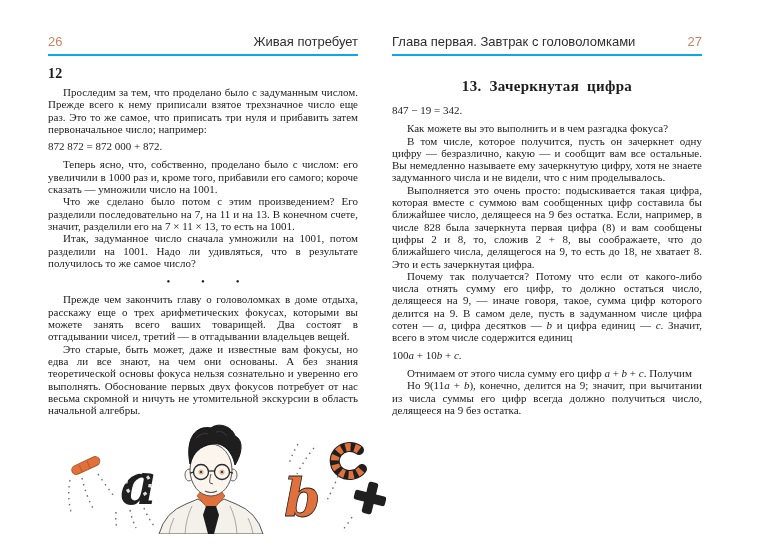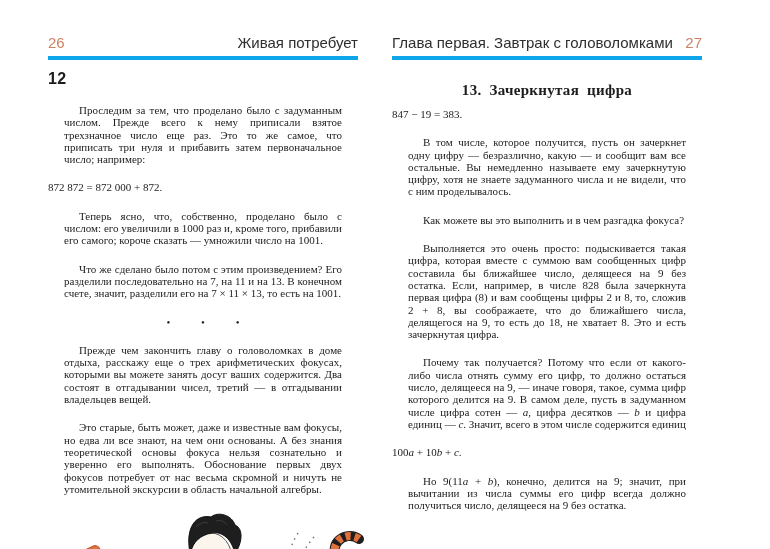--- a/index.html
+++ b/index.html
@@ -8,32 +8,32 @@
     font-family:"Liberation Serif", serif; color:#1c1c1c;
     -webkit-font-smoothing:antialiased;
   }
   .spread { position:relative; width:770px; height:549px; background:#ffffff; overflow:hidden; }
   .page { position:absolute; top:34px; width:310px; }
   .page-left  { left:48px; }
   .page-right { left:392px; }
 
   .pagehead {
     display:flex; justify-content:space-between; align-items:baseline;
-    font-family:"Liberation Sans", sans-serif; font-size:15px; color:#2e2e2e;
-    border-bottom:4px solid #0ea5e9; padding-bottom:5px;
+    font-family:"Liberation Sans", sans-serif; font-size:13px; color:#2e2e2e;
+    border-bottom:2px solid #0ea5e9; padding-bottom:5px;
   }
   .pagenum { color:#cd8262; }
 
   .body-text p {
-    margin:16px; font-size:11px; line-height:12.3px;
+    margin:0; font-size:11px; line-height:12.3px;
     text-align:justify; text-indent:15px;
   }
   .section-label {
-    font-family:Liberation Sans, sans-serif; font-weight:bold;
-    font-size:16px; margin:10px 0 4px 0; letter-spacing:0.3px;
+    font-family:Liberation Serif, serif; font-weight:bold;
+    font-size:14px; margin:10px 0 4px 0; letter-spacing:0.3px;
   }
   .formula { text-align:center; text-indent:0 !important; margin:5px 0 6px 0 !important; }
   .formula i { font-style:italic; }
   .body-text i { font-style:italic; }
   .separator { text-align:center !important; text-indent:14px !important; letter-spacing:14px; font-size:9px; margin:6px 0 !important; }
   .chapter-title {
     font-weight:bold; font-size:15px; text-align:center;
     margin:22px 0 9px 0; word-spacing:4px; letter-spacing:0.3px;
   }
   .illustration { margin-top:6px; margin-left:-2px; display:block; }
@@ -48,22 +48,23 @@
       <span class="pagenum">26</span>
       <span>Живая потребует</span>
     </div>
 
     <div class="body-text">
       <div class="section-label">12</div>
       <p>Проследим за тем, что проделано было с задуманным числом. Прежде всего к нему приписали взятое трехзначное число еще раз. Это то же самое, что приписать три нуля и прибавить затем первоначальное число; например:</p>
       <p class="formula">872 872 = 872 000 + 872.</p>
       <p>Теперь ясно, что, собственно, проделано было с числом: его увеличили в 1000 раз и, кроме того, прибавили его самого; короче сказать — умножили число на 1001.</p>
       <p>Что же сделано было потом с этим произведением? Его разделили последовательно на 7, на 11 и на 13. В конечном счете, значит, разделили его на 7 × 11 × 13, то есть на 1001.</p>
+      <p>Итак, задуманное число сначала умножили на 1001, потом разделили на 1001. Надо ли удивляться, что в результате получилось то же самое число?</p>
       <p class="separator">• • •</p>
-      <p>Прежде чем закончить главу о головоломках в доме отдыха, расскажу еще о трех арифметических фокусах, которыми вы можете занять досуг ваших содержится. Два состоят в отгадывании чисел, третий — в отгадывании владельцев вещей.</p>
+      <p>Прежде чем закончить главу о головоломках в доме отдыха, расскажу еще о трех арифметических фокусах, которыми вы можете занять всего ваших товарищей. Два состоят в отгадывании чисел, третий — в отгадывании владельцев вещей.</p>
       <p>Это старые, быть может, даже и известные вам фокусы, но едва ли все знают, на чем они основаны. А без знания теоретической основы фокуса нельзя сознательно и уверенно его выполнять. Обоснование первых двух фокусов потребует от нас весьма скромной и ничуть не утомительной экскурсии в область начальной алгебры.</p>
     </div>
 
     <svg class="illustration" width="340" height="112" viewBox="0 0 340 112" xmlns="http://www.w3.org/2000/svg">
 
       <g transform="translate(40,44) rotate(-25)">
         <rect x="-15" y="-5" width="30" height="9" rx="4.5" fill="#e0713d" stroke="#b85527" stroke-width="1"></rect>
         <line x1="-6" y1="-4" x2="-6" y2="4" stroke="#b85527" stroke-width="1"></line>
         <line x1="3" y1="-4" x2="3" y2="4" stroke="#b85527" stroke-width="1"></line>
       </g>
@@ -130,23 +131,24 @@
   </div>
 
   <div class="page page-right">
     <div class="pagehead">
       <span>Глава первая. Завтрак с головоломками</span>
       <span class="pagenum">27</span>
     </div>
 
     <div class="body-text">
       <div class="chapter-title">13. Зачеркнутая цифра</div>
-      <p class="formula">847 − 19 = 383.</p>
+      <p class="formula">847 − 19 = 342.</p>
+      <p>Как можете вы это выполнить и в чем разгадка фокуса?</p>
       <p>В том числе, которое получится, пусть он зачеркнет одну цифру — безразлично, какую — и сообщит вам все остальные. Вы немедленно называете ему зачеркнутую цифру, хотя не знаете задуманного числа и не видели, что с ним проделывалось.</p>
-      <p>Как можете вы это выполнить и в чем разгадка фокуса?</p>
       <p>Выполняется это очень просто: подыскивается такая цифра, которая вместе с суммою вам сообщенных цифр составила бы ближайшее число, делящееся на 9 без остатка. Если, например, в числе 828 была зачеркнута первая цифра (8) и вам сообщены цифры 2 и 8, то, сложив 2 + 8, вы соображаете, что до ближайшего числа, делящегося на 9, то есть до 18, не хватает 8. Это и есть зачеркнутая цифра.</p>
       <p>Почему так получается? Потому что если от какого-либо числа отнять сумму его цифр, то должно остаться число, делящееся на 9, — иначе говоря, такое, сумма цифр которого делится на 9. В самом деле, пусть в задуманном числе цифра сотен — <i>a</i>, цифра десятков — <i>b</i> и цифра единиц — <i>c</i>. Значит, всего в этом числе содержится единиц</p>
       <p class="formula">100<i>a</i> + 10<i>b</i> + <i>c</i>.</p>
+      <p>Отнимаем от этого числа сумму его цифр <i>a</i> + <i>b</i> + <i>c</i>. Получим</p>
       <p>Но 9(11<i>a</i> + <i>b</i>), конечно, делится на 9; значит, при вычитании из числа суммы его цифр всегда должно получиться число, делящееся на 9 без остатка.</p>
     </div>
   </div>
 
 </div>
 
 </body></html>

